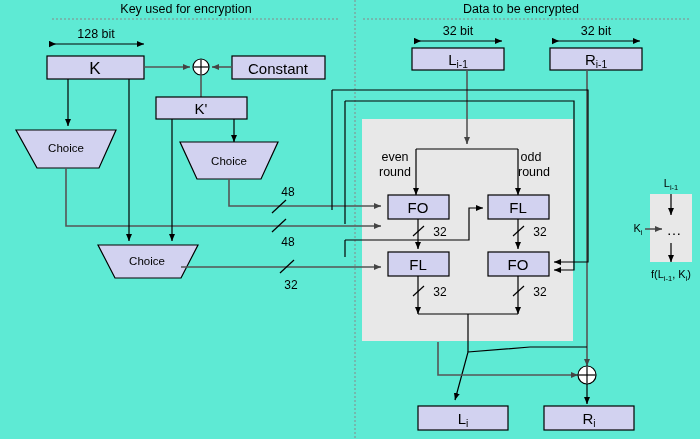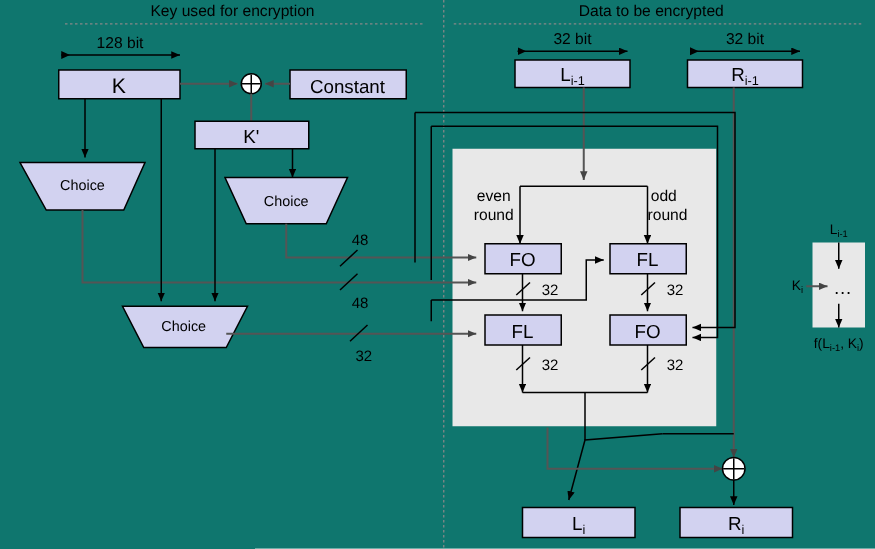--- a/index.html
+++ b/index.html
@@ -7,21 +7,21 @@
     padding: 0;
     background: #ffffff;
   }
   body {
     font-family: "Liberation Sans", sans-serif;
   }
   #diagram-root {
     position: relative;
     width: 700px;
     height: 439px;
-    background: #0f766e;
+    background: #5eead4;
     overflow: hidden;
   }
   svg#crypto-svg {
     display: block;
     width: 700px;
     height: 439px;
   }
   .blk {
     fill: #d2d2f0;
     stroke: #000000;

